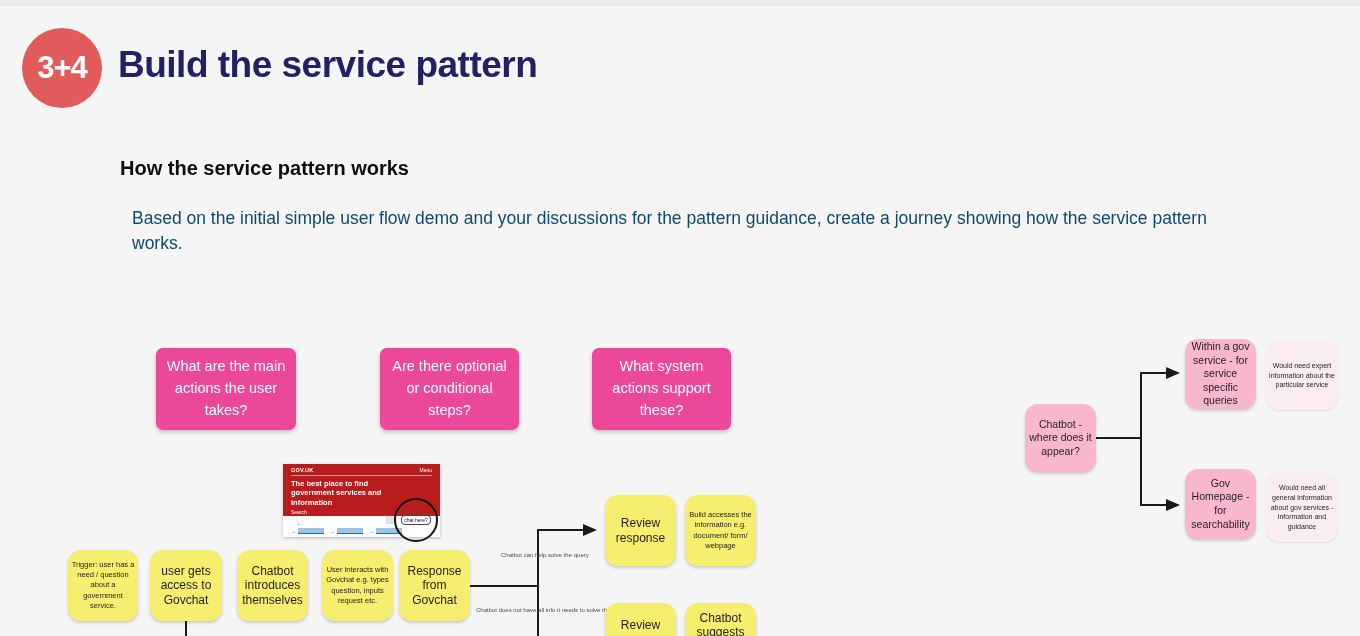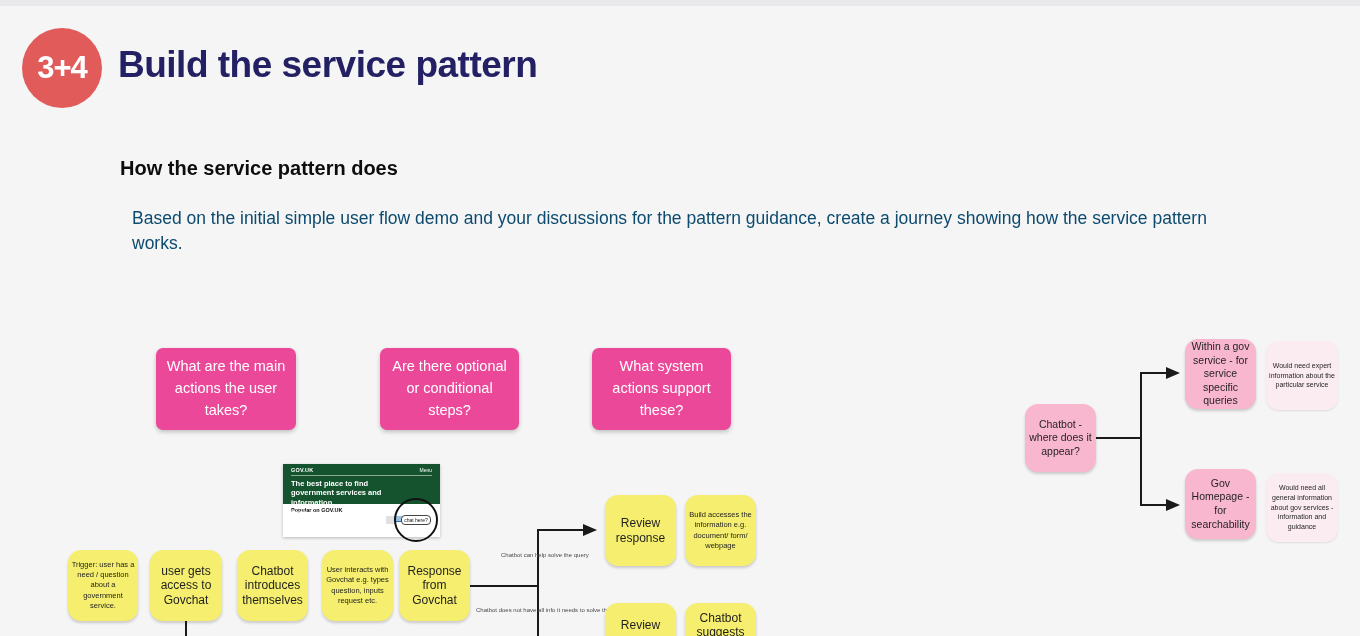--- a/index.html
+++ b/index.html
@@ -60,21 +60,21 @@
   }
 
   
   .wires{position:absolute;inset:0;pointer-events:none;}
 
   
   .gov-shot{
     position:absolute;left:283px;top:464px;width:157px;height:73px;
     background:#fff;box-shadow:0 1px 3px rgba(0,0,0,.25);overflow:visible;
   }
-  .gov-blue{position:relative;width:100%;height:40px;background:#14532d;box-sizing:border-box;padding:3px 8px;}
+  .gov-blue{position:relative;width:100%;height:52px;background:#b91c1c;box-sizing:border-box;padding:3px 8px;}
   .gov-topbar{display:flex;justify-content:space-between;align-items:center;
     border-bottom:1px solid rgba(255,255,255,.5);padding-bottom:2px;}
   .gov-logo{color:#fff;font-weight:700;font-size:5.5px;letter-spacing:.2px;}
   .gov-menu{color:#fff;font-size:5px;}
   .gov-heading{color:#fff;font-weight:700;font-size:7.5px;line-height:1.25;width:92px;margin-top:3px;}
   .gov-search-label{color:#fff;font-size:5px;margin-top:2px;}
   .gov-search{display:flex;width:104px;height:8px;margin-top:1px;}
   .gov-search .box{flex:1;background:#fff;}
   .gov-search .btn{width:9px;background:#dfe1e3;}
   .gov-white{box-sizing:border-box;padding:3px 8px;}
@@ -96,21 +96,21 @@
 </head>
 <body>
 
 <div id="canvas">
 
   <div class="top-strip"></div>
 
   <div class="badge">3+4</div>
   <div class="page-title">Build the service pattern</div>
 
-  <div class="section-heading">How the service pattern does</div>
+  <div class="section-heading">How the service pattern works</div>
   <div class="section-body">Based on the initial simple user flow demo and your discussions for the pattern guidance, create a journey showing how the service pattern works.</div>
 
   <div class="qcard" style="left:156px;top:348px;">
     <span>What are the main actions the user takes?</span>
   </div>
   <div class="qcard" style="left:380px;top:348px;width:139px;">
     <span>Are there optional or conditional steps?</span>
   </div>
   <div class="qcard" style="left:592px;top:348px;width:139px;">
     <span>What system actions support these?</span>

